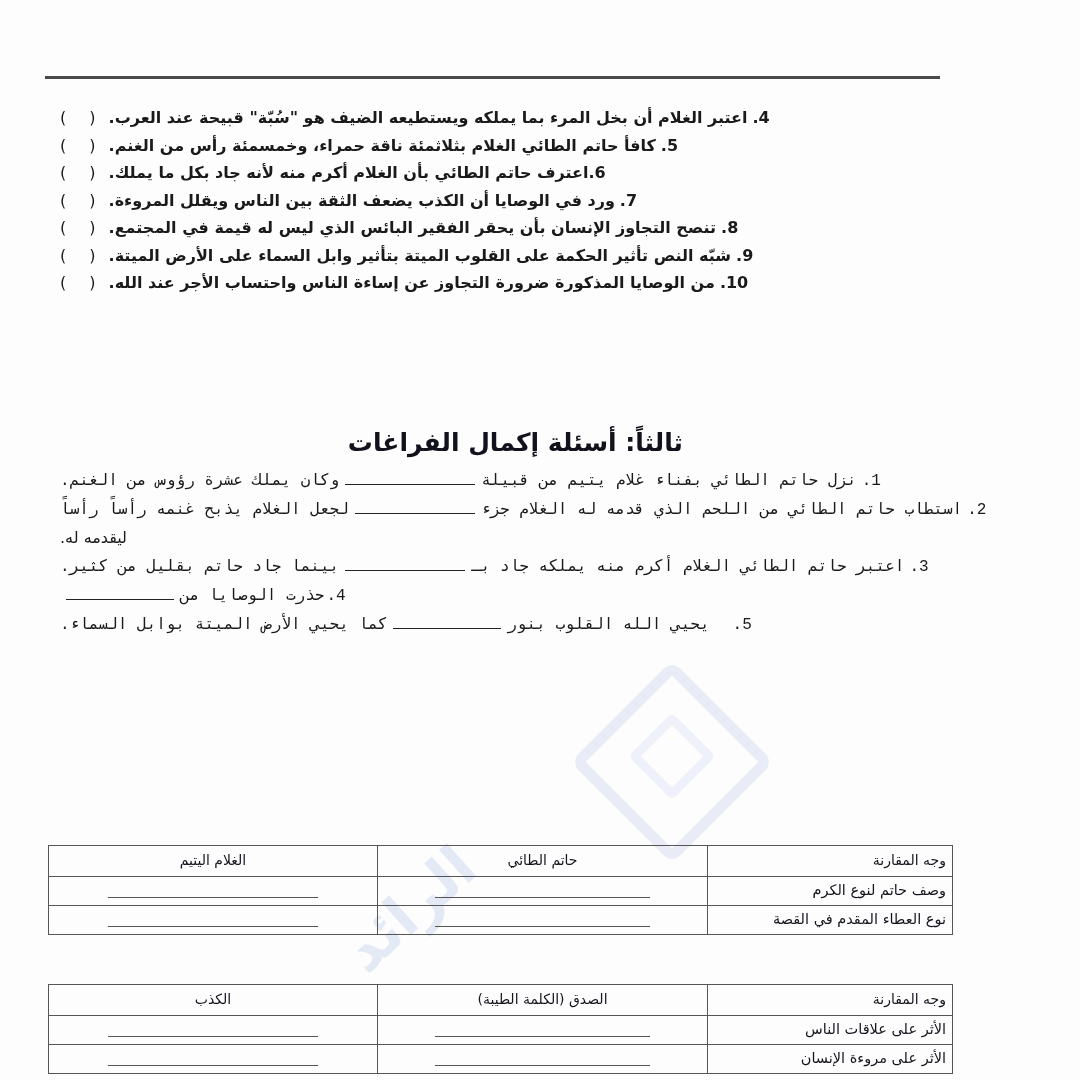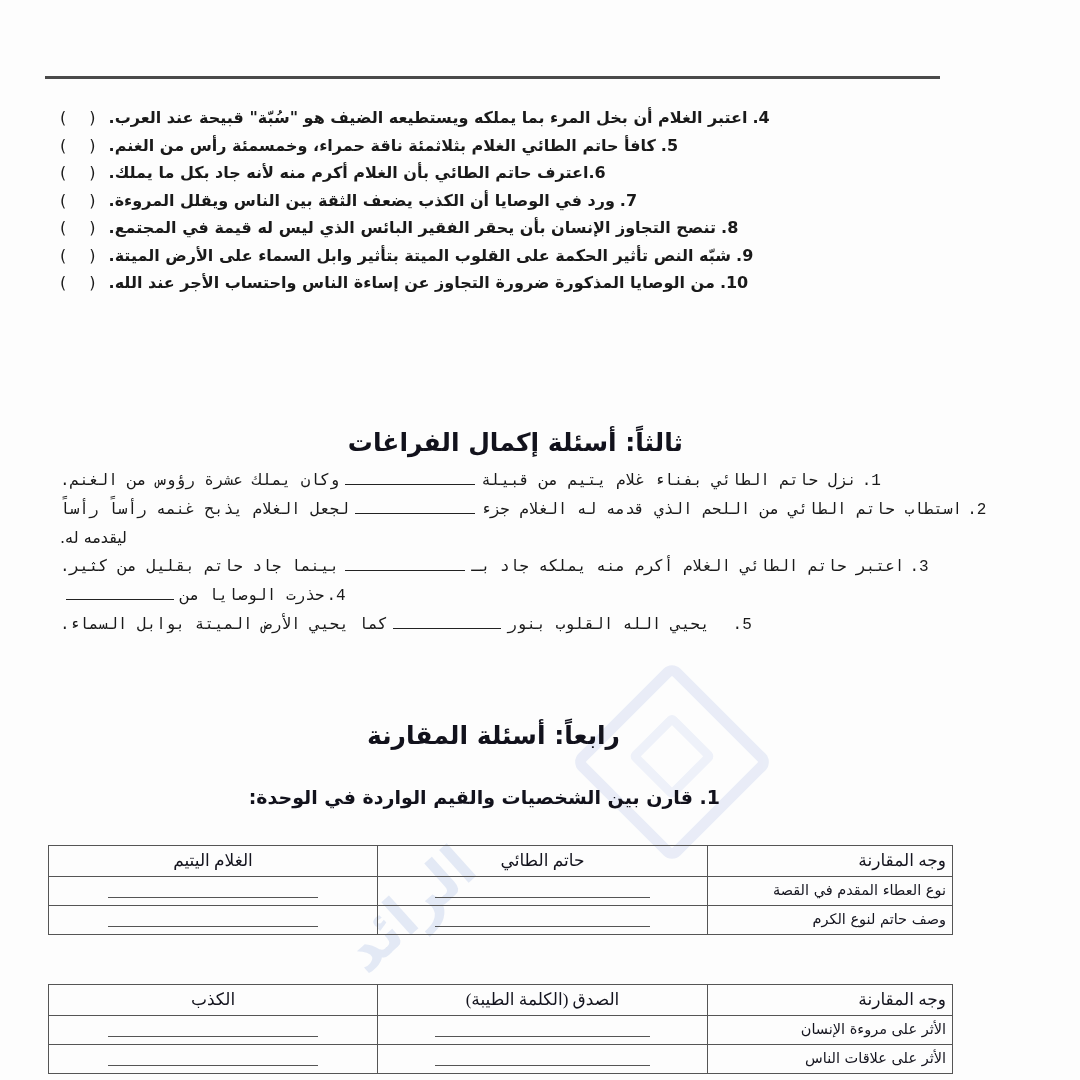--- a/index.html
+++ b/index.html
@@ -184,21 +184,21 @@
     padding: 0 6px 2px 6px;
     font-size: 14.5px;
     vertical-align: middle;
     color: #14141e;
     background: transparent;
   }
   .cmp-table col.c-label { width: 245px; }
   .cmp-table col.c-a     { width: 330px; }
   .cmp-table col.c-b     { width: 329px; }
 
-  .cmp-table .hdr td { height: 28px; font-size: 17px; font-family: Liberation Serif, serif; }
+  .cmp-table .hdr td { height: 28px; font-size: 14px; }
   .cmp-table .lbl { text-align: right; }
   .cmp-table .ans { text-align: center; }
 
   .answer-rule {
     display: inline-block;
     width: 215px;
     border-bottom: 1.6px solid #555;
     height: 11px;
     vertical-align: bottom;
   }
@@ -300,68 +300,66 @@
 
       <div class="fill-row">
         <span class="seg">5.</span>
         <span class="seg" style="margin-right:23px">يحيي الله القلوب بنور</span>
         <span class="blank w-short"></span>
         <span class="seg">كما يحيي الأرض الميتة بوابل السماء.</span>
       </div>
 
     </div>
 
-    <div class="section-heading" id="heading-fourth">رابعاً: أسئلة المقارنة</div>
-
-    <div class="sub-question">1. قارن بين الشخصيات والقيم الواردة في الوحدة:</div>
+
 
     <table class="cmp-table" id="cmp-table-1">
       <colgroup>
         <col class="c-label">
           <col class="c-a">
           <col class="c-b">
       </colgroup>
       <tbody>
         <tr class="hdr">
           <td class="lbl">وجه المقارنة</td>
           <td class="ans">حاتم الطائي</td>
           <td class="ans">الغلام اليتيم</td>
         </tr>
         <tr>
-          <td class="lbl">نوع العطاء المقدم في القصة</td>
+          <td class="lbl">وصف حاتم لنوع الكرم</td>
           <td class="ans"><span class="answer-rule"></span></td>
           <td class="ans"><span class="answer-rule narrow"></span></td>
         </tr>
         <tr>
-          <td class="lbl">وصف حاتم لنوع الكرم</td>
+          <td class="lbl">نوع العطاء المقدم في القصة</td>
           <td class="ans"><span class="answer-rule"></span></td>
           <td class="ans"><span class="answer-rule narrow"></span></td>
         </tr>
       </tbody>
     </table>
 
     <table class="cmp-table" id="cmp-table-2">
       <colgroup>
         <col class="c-label">
           <col class="c-a">
           <col class="c-b">
       </colgroup>
       <tbody>
         <tr class="hdr">
           <td class="lbl">وجه المقارنة</td>
           <td class="ans">الصدق (الكلمة الطيبة)</td>
           <td class="ans">الكذب</td>
         </tr>
         <tr>
+          <td class="lbl">الأثر على علاقات الناس</td>
+          <td class="ans"><span class="answer-rule"></span></td>
+          <td class="ans"><span class="answer-rule narrow"></span></td>
+        </tr>
+        <tr>
           <td class="lbl">الأثر على مروءة الإنسان</td>
           <td class="ans"><span class="answer-rule"></span></td>
           <td class="ans"><span class="answer-rule narrow"></span></td>
         </tr>
-        <tr>
-          <td class="lbl">الأثر على علاقات الناس</td>
-          <td class="ans"><span class="answer-rule"></span></td>
-          <td class="ans"><span class="answer-rule narrow"></span></td>
-        </tr>
       </tbody>
     </table>
 
   </div>
 </div>
 
 </body></html>

